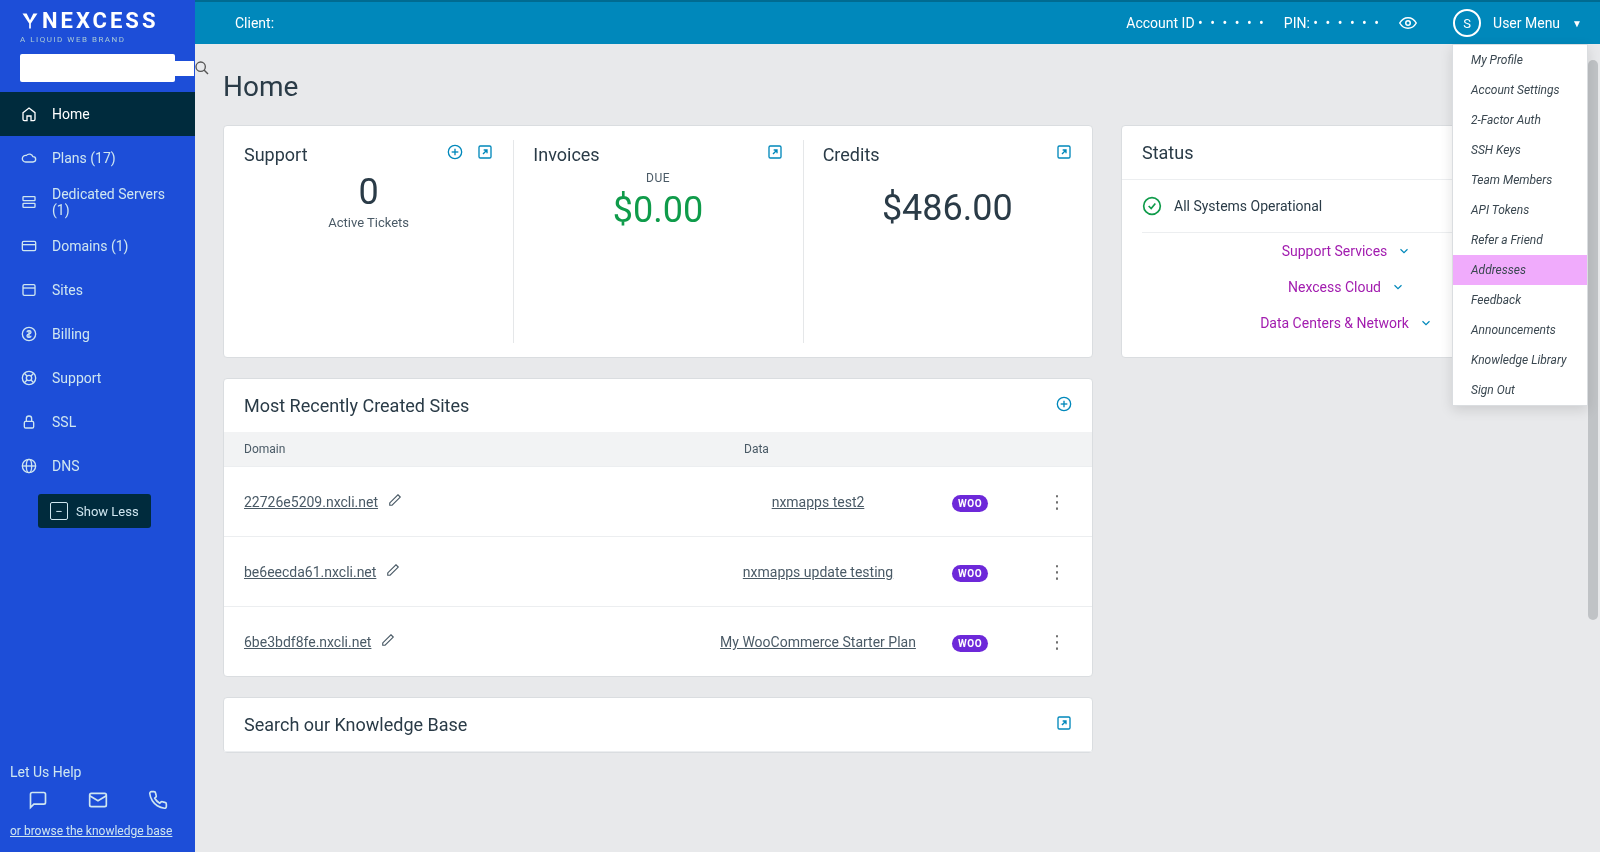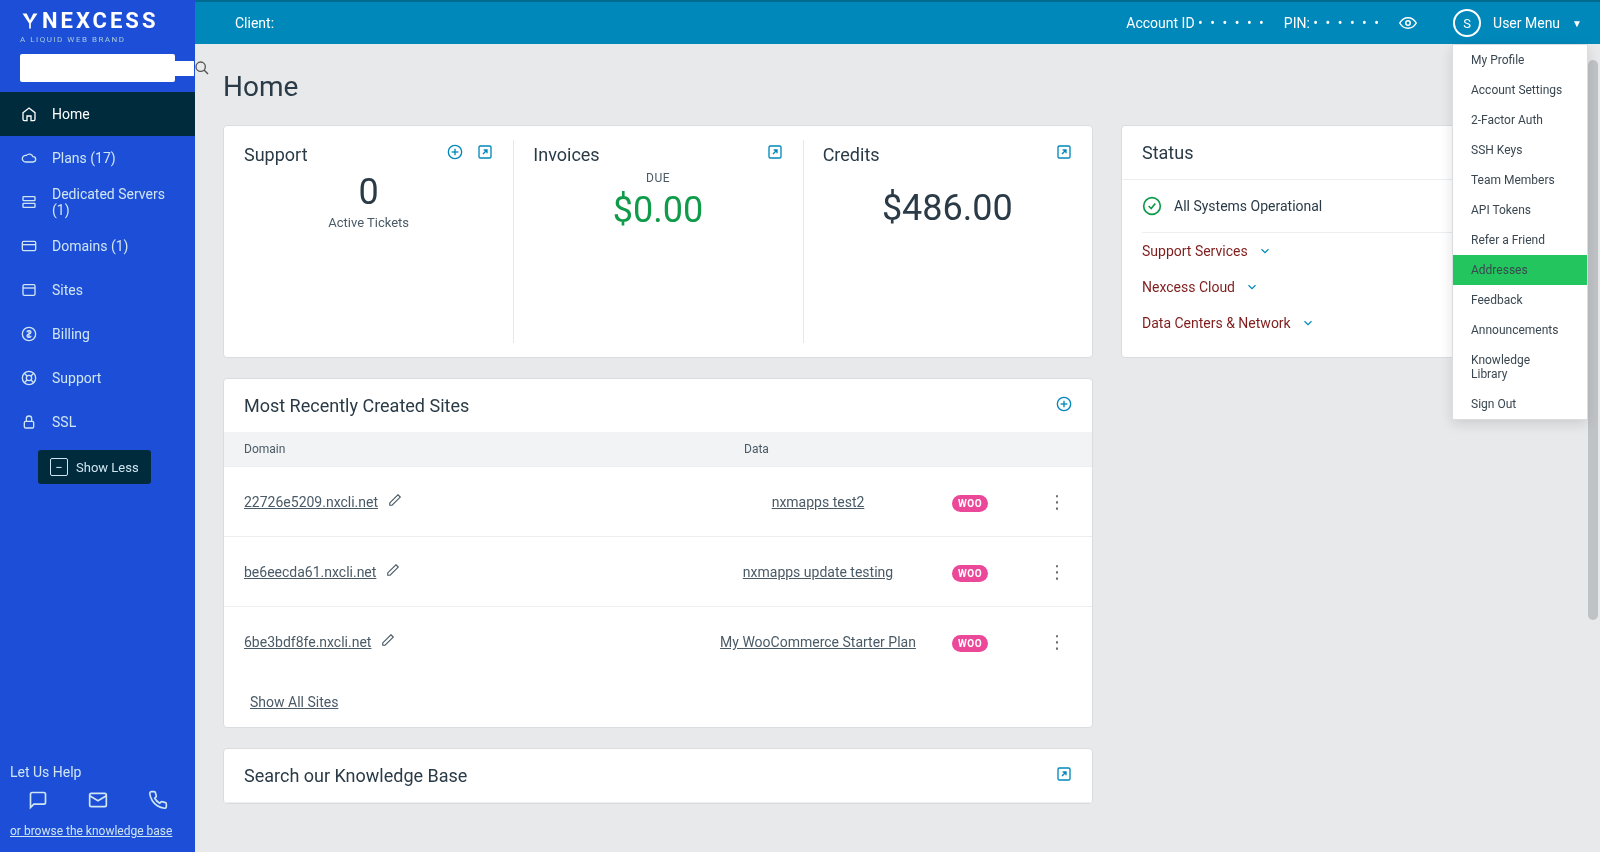--- a/index.html
+++ b/index.html
@@ -54,45 +54,45 @@
 .stat-icons { display: flex; gap: 14px; color: #0088bb; }
 .stat-due { font-size: 12px; color: #4a5a66; letter-spacing: 0.5px; }
 .stat-number { font-size: 36px; font-weight: 400; color: #2a3b47; margin-top: 4px; }
 .stat-number.green { color: #0f9b4a; }
 .stat-sub { font-size: 13px; color: #4a5a66; margin-top: 2px; }
 
 .status-card { flex: 1; }
 .status-body { padding: 16px 20px; }
 .status-line { display: flex; align-items: center; gap: 12px; font-size: 14px; color: #2a3b47; padding-bottom: 16px; border-bottom: 1px solid #eceef0; }
 .check-circle { width: 20px; height: 20px; }
-.collapse-item { display: flex; align-items: center; gap: 10px; padding: 10px 0; color: #7f1d1d; font-size: 14px; cursor: pointer; }
+.collapse-item { display: flex; align-items: center; gap: 10px; padding: 10px 0; color: #a21caf; font-size: 14px; cursor: pointer; justify-content: center; }
 .chev { width: 14px; height: 14px; }
 
 .sites-card { width: 870px; margin-top: 20px; }
 .sites-card .card-header { border-bottom: 0; gap: 36px; }
 .table-head { background: #f2f3f4; display: flex; padding: 10px 20px; font-size: 12px; color: #4a5a66; }
 .th-domain { flex: 0 0 500px; }
 .th-plan { flex: 1; }
 .site-row { display: flex; align-items: center; padding: 24px 20px; border-top: 1px solid #eceef0; }
 .site-domain { flex: 0 0 440px; display: flex; align-items: center; gap: 10px; }
 .site-domain a { color: #4a5a66; text-decoration: underline; font-size: 14px; }
 .pencil { color: #4a5a66; cursor: pointer; }
 .site-plan { flex: 1; text-align: center; }
 .site-plan a { color: #4a5a66; text-decoration: underline; font-size: 14px; }
 .site-badge { flex: 0 0 90px; }
-.woo { background: #ec4899; color: #fff; font-size: 10px; font-weight: 700; padding: 3px 6px; border-radius: 10px; letter-spacing: 0.5px; }
+.woo { background: #6d28d9; color: #fff; font-size: 10px; font-weight: 700; padding: 3px 6px; border-radius: 10px; letter-spacing: 0.5px; }
 .site-menu { flex: 0 0 30px; color: #666; cursor: pointer; font-size: 18px; text-align: center; }
 .show-all { padding: 16px 26px; }
 .show-all a { color: #4a5a66; text-decoration: underline; font-size: 14px; }
 
 .kb-card { width: 870px; margin-top: 20px; }
 
 .dropdown { position: absolute; top: 44px; right: 12px; width: 136px; background: #fff; border: 1px solid #dadde0; box-shadow: 0 4px 12px rgba(0,0,0,0.12); z-index: 50; }
-.dropdown-item { padding: 8px 18px; font-size: 12px; color: #3a4750; cursor: pointer; }
-.dropdown-item:hover, .dropdown-item.hi { background: #22c55e; }
+.dropdown-item { padding: 8px 18px; font-size: 12px; color: #3a4750; cursor: pointer; font-style: italic; }
+.dropdown-item:hover, .dropdown-item.hi { background: #f0abfc; }
 
 .scrollbar-fake { position: absolute; right: 2px; top: 60px; width: 10px; height: 560px; background: #c0c3c6; border-radius: 5px; }
 </style>
 </head>
 <body>
 
 <div class="topbar">
   <span class="client-label">Client:</span>
   <div class="account-block">
     <span>
@@ -197,20 +197,29 @@
         </span>
         <span>Support</span>
       </div><div class="nav-item">
         <span class="nav-icon">
           <svg width="16" height="16" viewBox="0 0 24 24" fill="none" stroke="currentColor" stroke-width="2">
             <rect x="5" y="11" width="14" height="10" rx="2"></rect>
             <path d="M8 11V7a4 4 0 0 1 8 0v4"></path>
           </svg>
         </span>
         <span>SSL</span>
+      </div><div class="nav-item">
+        <span class="nav-icon">
+          <svg width="16" height="16" viewBox="0 0 24 24" fill="none" stroke="currentColor" stroke-width="2">
+            <circle cx="12" cy="12" r="10"></circle>
+            <ellipse cx="12" cy="12" rx="4" ry="10"></ellipse>
+            <line x1="2" y1="12" x2="22" y2="12"></line>
+          </svg>
+        </span>
+        <span>DNS</span>
       </div><div class="show-less">
         <span class="show-less-box">−</span>
         <span>Show Less</span>
       </div></div>
   <div class="footer-help">
     <div class="footer-title">Let Us Help</div>
     <div class="footer-icons">
       <span><svg width="20" height="20" viewBox="0 0 24 24" fill="none" stroke="#cfe6f0" stroke-width="2">
             <path d="M21 15a2 2 0 0 1-2 2H7l-4 4V5a2 2 0 0 1 2-2h14a2 2 0 0 1 2 2z"></path>
           </svg></span>
@@ -355,23 +364,20 @@
             <a href="#">6be3bdf8fe.nxcli.net</a>
             <span class="pencil"><svg width="14" height="14" viewBox="0 0 24 24" fill="none" stroke="currentColor" stroke-width="2">
                 <path d="M17 3l4 4L7 21H3v-4L17 3z"></path>
               </svg></span>
           </div>
           <div class="site-plan"><a href="#">My WooCommerce Starter Plan</a></div>
           <div class="site-badge"><span class="woo">WOO</span></div>
           <div class="site-menu">⋮</div>
         </div>
       </div>
-    <div class="show-all">
-      <a href="#">Show All Sites</a>
-    </div>
   </div>
 
   <div class="card kb-card">
     <div class="card-header">
       <span class="card-title">Search our Knowledge Base</span>
       <span class="card-actions">
         <span><svg width="16" height="16" viewBox="0 0 24 24" fill="none" stroke="#0088bb" stroke-width="2">
               <rect x="3" y="3" width="18" height="18" rx="2"></rect>
               <path d="M9 15l6-6M10 9h5v5"></path>
             </svg></span>

